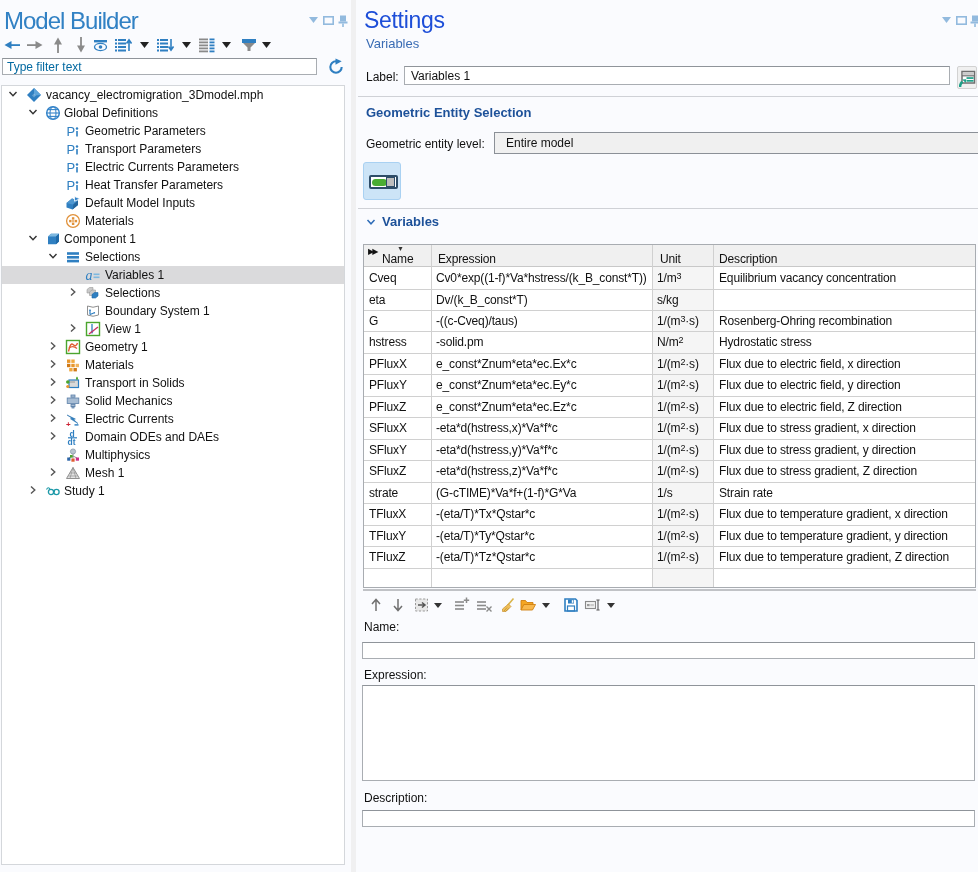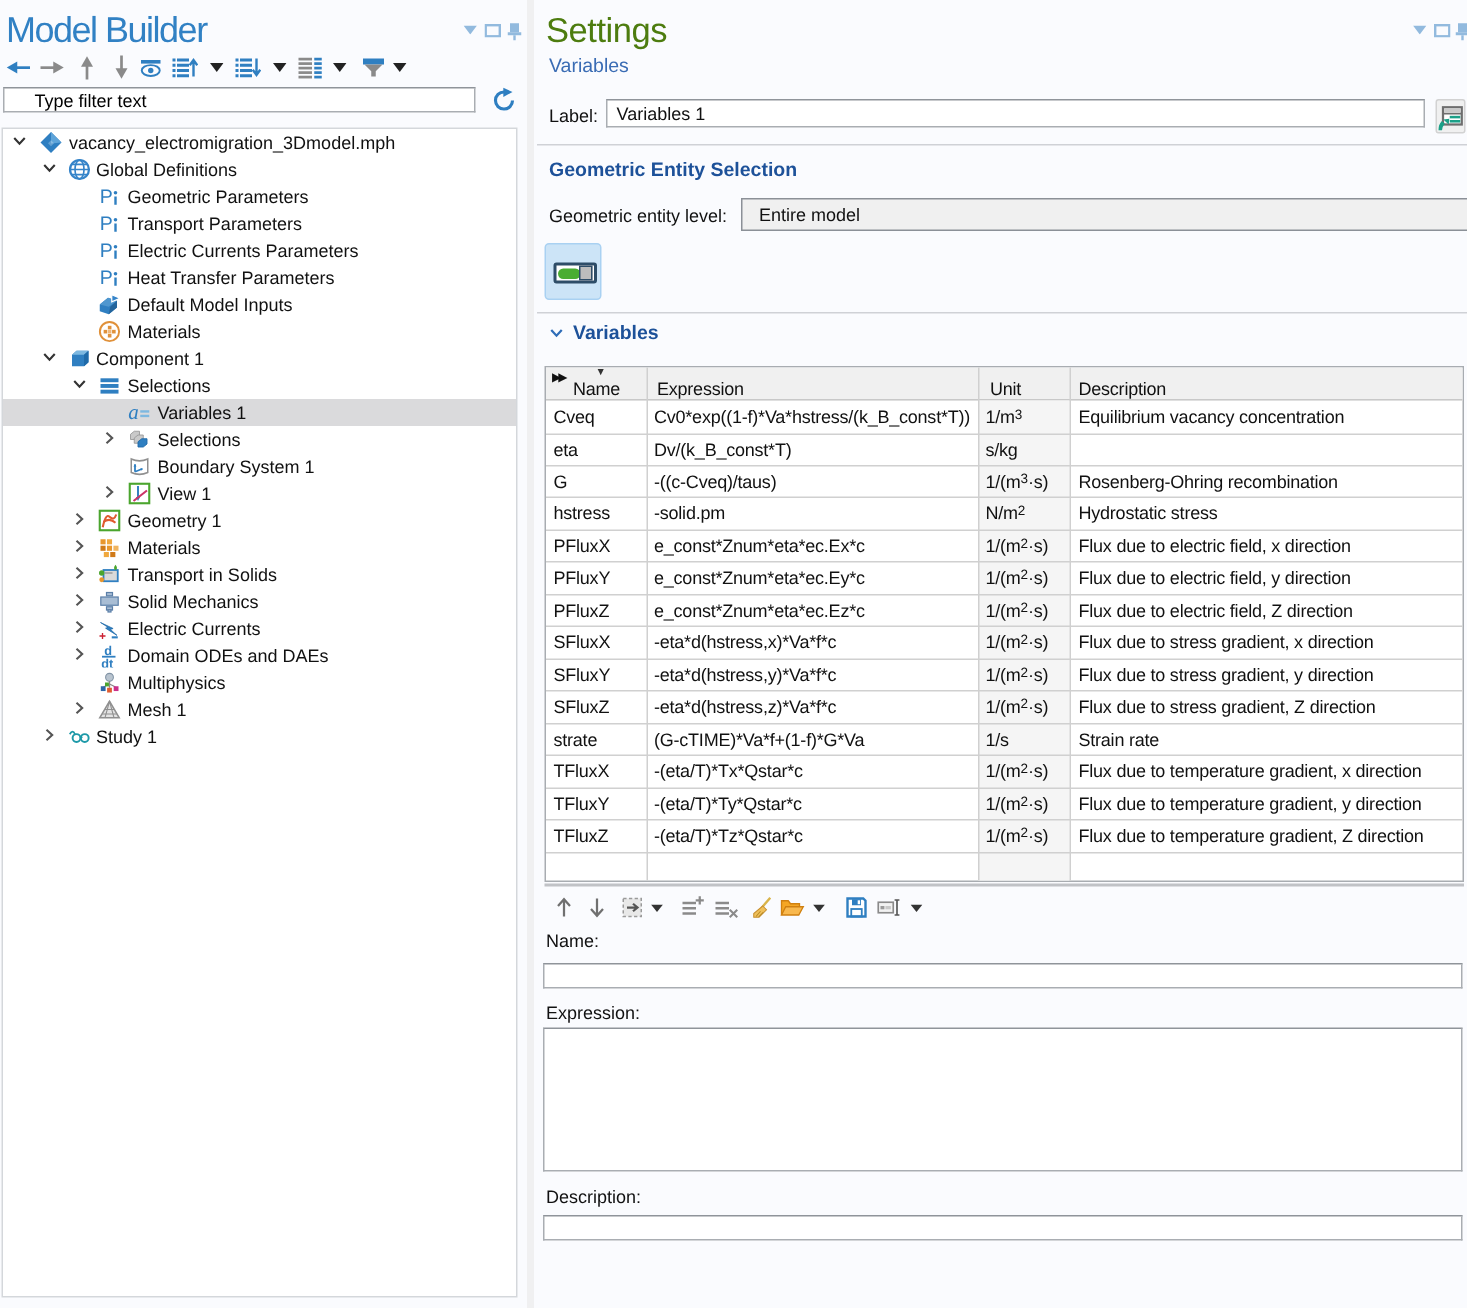--- a/index.html
+++ b/index.html
@@ -8,21 +8,21 @@
   #left { position:absolute; left:0; top:0; width:349px; height:872px; background:#fafbfe;text-align:right; }
   #lefttitle { position:absolute; left:4px; top:7px; font-size:24px; letter-spacing:-1px; color:#3181c4; }
   #sash { position:absolute; left:349px; top:0; width:9px; height:872px; background:linear-gradient(to right,#fafbfe 0 2px,#f0f0f1 2px 7px,#fafbfe 7px); }
   #right { position:absolute; left:358px; top:0; width:620px; height:872px; background:#fafbfe; }
   #tree { position:absolute; left:1px; top:85px; width:344px; height:780px; background:#ffffff; border:1px solid #d4d7db; }
   .trow { position:relative; height:18px; width:100%; font-size:12px; color:#111; white-space:nowrap; }
   .trow.sel { background:#dadadc; }
   .tlabel { position:absolute; top:2px; }
   .chev { position:absolute; top:3px; }
   .ticon { position:absolute; top:1px; width:16px; height:16px; }
-  #settingstitle { position:absolute; left:6px; top:7px; font-size:23px; letter-spacing:-0.3px; color:#4d7c0f; }
+  #settingstitle { position:absolute; left:6px; top:7px; font-size:23px; letter-spacing:-0.3px; color:#1d4ed8; }
   .seclabel { font-size:13px; font-weight:bold; color:#1d5199; }
   .flabel { font-size:12px; color:#111; }
   .tbox { position:absolute; background:#fff; border:1px solid #a9adb2; border-top-color:#8f949a; }
   .hr { position:absolute; left:0; width:620px; height:1px; background:#cfd1d6; }
   .vcell { position:absolute; font-size:12px; letter-spacing:-0.15px; color:#111; white-space:nowrap; }
   sup { font-size:9px; line-height:0; vertical-align:3px; }
   .ico { position:absolute; }
   .ico svg, .chev svg, .ticon svg { display:block; }
 </style>
 </head>
@@ -152,21 +152,21 @@
           <rect x="4.2" y="8.5" width="1.6" height="3.5" fill="#92bade"></rect>
         </svg>
       </span>
 <span class="ico" style="left:327px; top:58px;">
         <svg width="18" height="18" viewBox="0 0 19 19">
           <path d="M15.5 9.5 A6 6 0 1 1 9.5 3.5" stroke="#2f7fc1" stroke-width="2.2" fill="none"></path>
           <path d="M9 0.5 L15.5 3.5 L9 7 Z" fill="#2f7fc1"></path>
         </svg>
       </span>
 <div id="filterbox" class="tbox" style="left:2px; top:58px; width:315px; height:17px;">
-        <span style="position:absolute; left:20px; top:1px; font-size:12px; color:#000000;">Type filter text</span>
+        <span style="position:absolute; left:4px; top:1px; font-size:12px; color:#0369a1;">Type filter text</span>
       </div>
 <div id="tree">
 <div class="trow">
           <span class="chev" style="left:6px;">
             <svg width="10" height="10" viewBox="0 0 10 10">
               <path d="M1.5 3 L5 6.8 L8.5 3" stroke="#333" stroke-width="1.4" fill="none"></path>
             </svg>
           </span>
           <span class="ticon" style="left:24px;">
             <svg width="16" height="16" viewBox="0 0 16 16">

